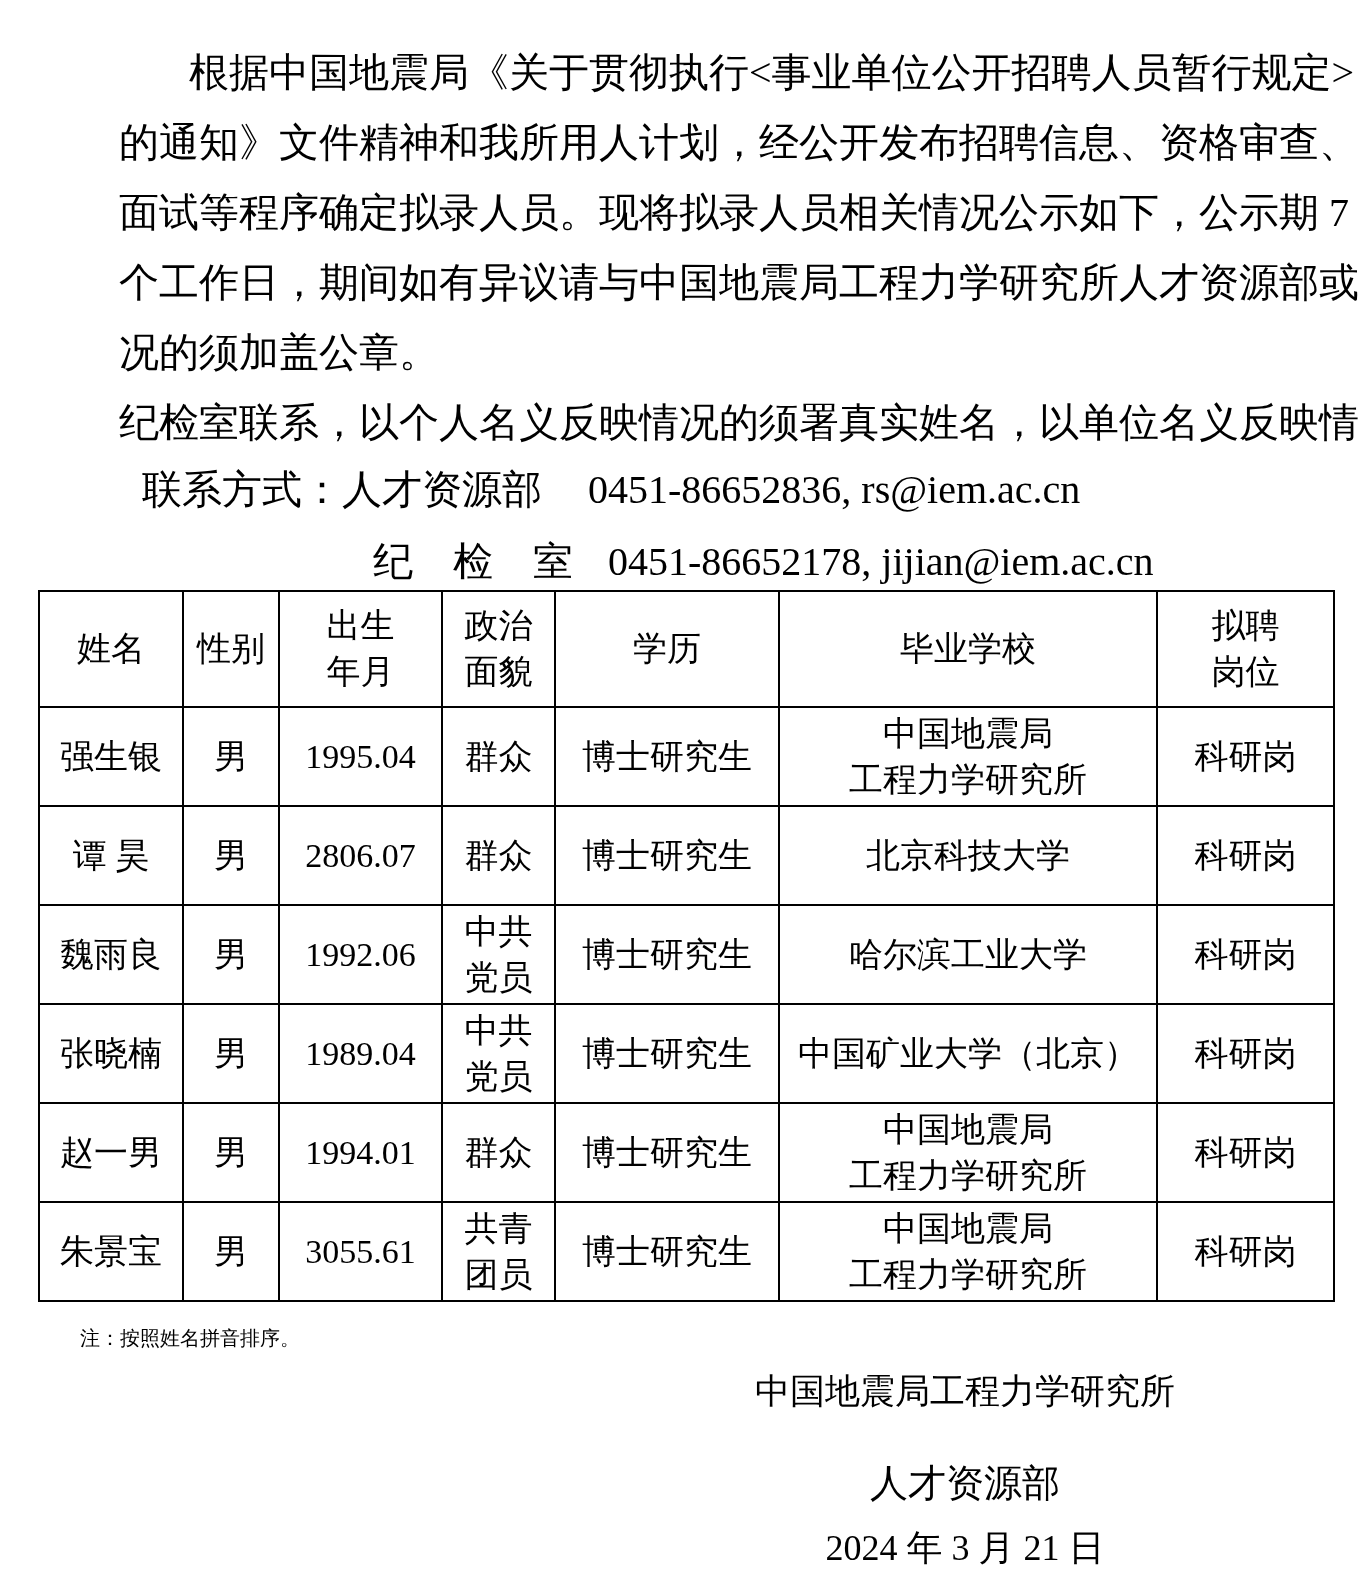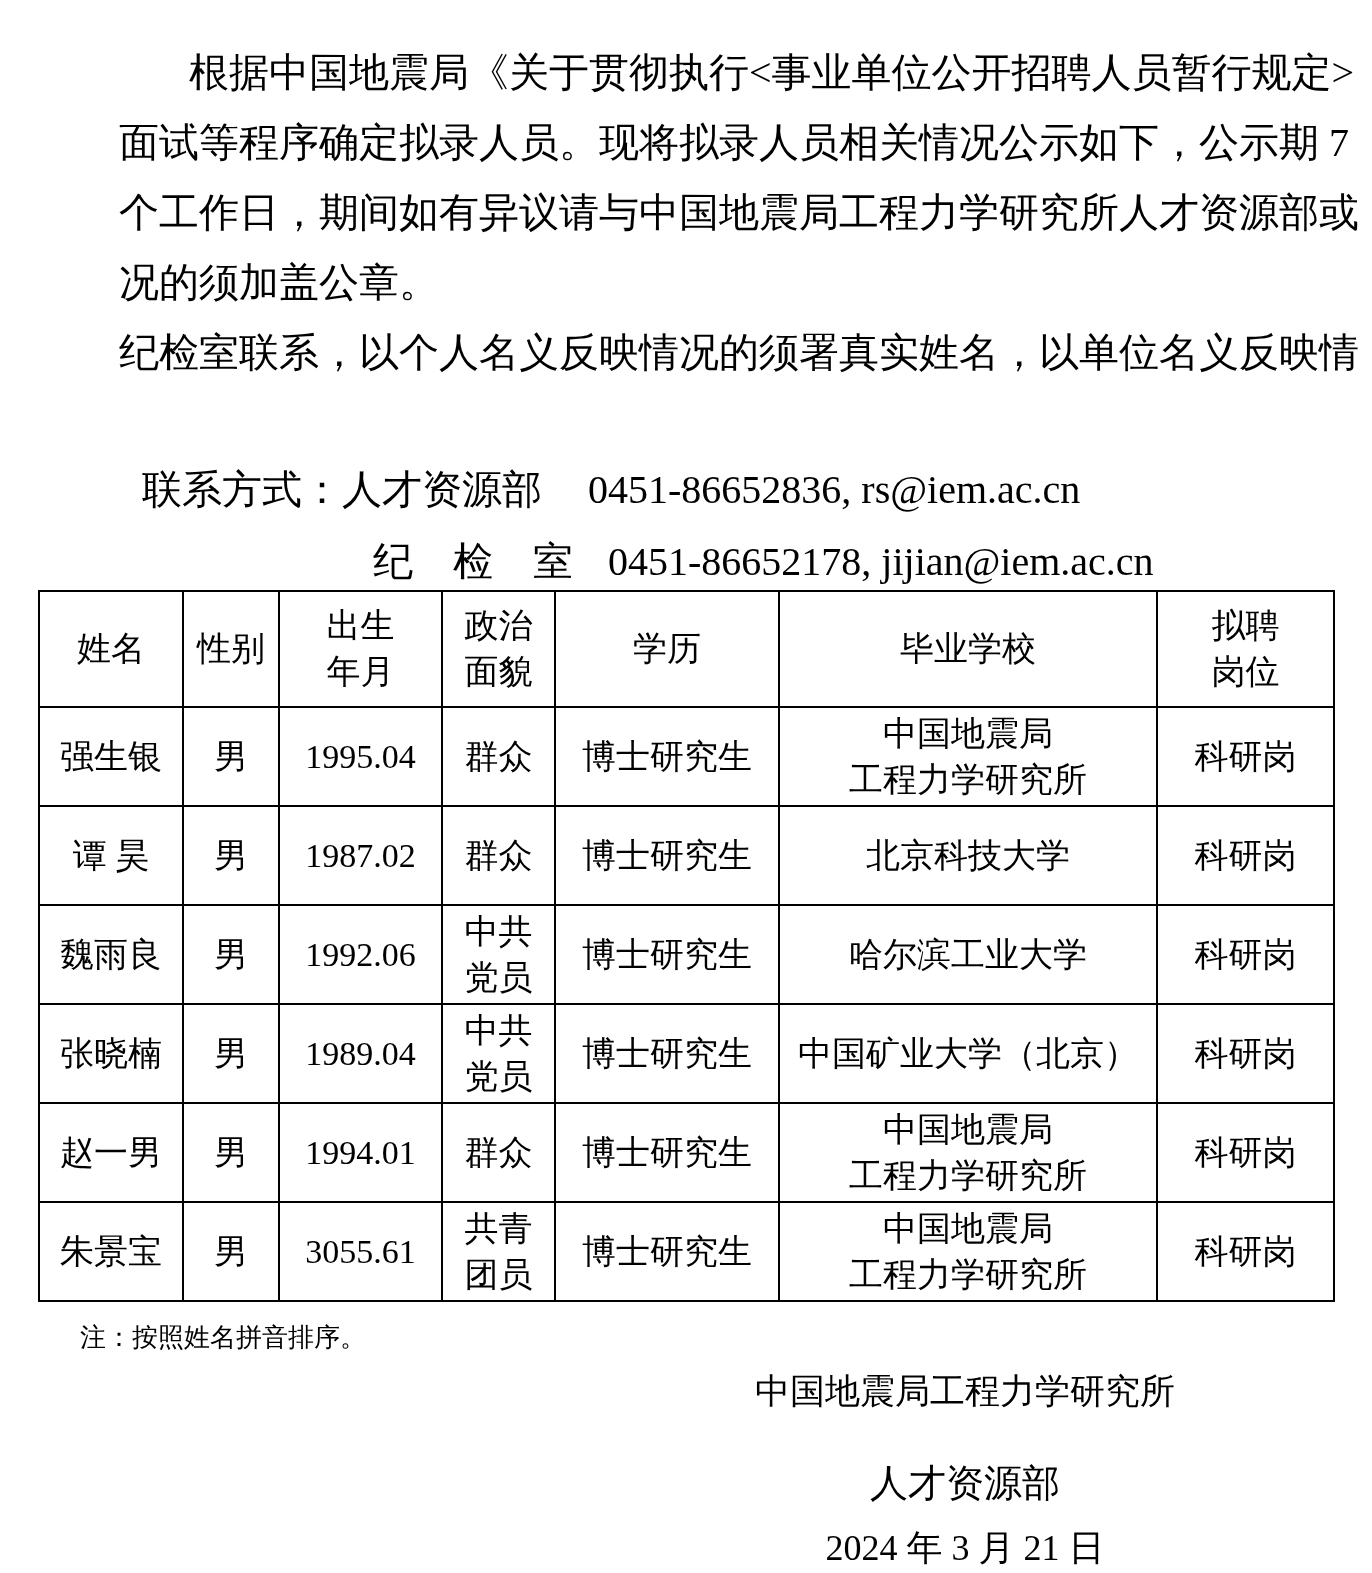--- a/index.html
+++ b/index.html
@@ -67,21 +67,21 @@
     overflow: hidden;
   }
   table.roster thead tr { height: 116px; margin-top: 22px; }
   table.roster tbody tr { height: 99px; }
 
   
   .note {
     position: absolute;
     top: 1318px;
     left: 80px;
-    font-size: 26px;
+    font-size: 20px;
     line-height: 40px;
   }
 
   
   .sig {
     position: absolute;
     left: 735px;
     width: 460px;
     text-align: center;
     white-space: pre;
@@ -90,20 +90,21 @@
   .sig-dept { top: 1458px; font-size: 38px; }
   .sig-date { top: 1524px; font-size: 36px; }
 </style>
 </head>
 <body>
 
 <div class="page">
 
   <div class="bodytext">
     <div class="pline first">根据中国地震局《关于贯彻执行&lt;事业单位公开招聘人员暂行规定&gt;</div>
+    <div class="pline">的通知》文件精神和我所用人计划，经公开发布招聘信息、资格审查、</div>
     <div class="pline">面试等程序确定拟录人员。现将拟录人员相关情况公示如下，公示期 7</div>
     <div class="pline">个工作日，期间如有异议请与中国地震局工程力学研究所人才资源部或</div>
     <div class="pline last">况的须加盖公章。</div>
     <div class="pline">纪检室联系，以个人名义反映情况的须署真实姓名，以单位名义反映情</div>
   </div>
 
   <div class="contact-line c1">
     <span class="contact-label">联系方式：人才资源部</span>
     <span class="contact-value">0451-86652836, rs@iem.ac.cn</span>
   </div>
@@ -144,21 +145,21 @@
           <td>1995.04</td>
           <td>群众</td>
           <td>博士研究生</td>
           <td>中国地震局
 工程力学研究所</td>
           <td>科研岗</td>
         </tr>
         <tr>
           <td>谭 昊</td>
           <td>男</td>
-          <td>1987.02</td>
+          <td>2806.07</td>
           <td>群众</td>
           <td>博士研究生</td>
           <td>北京科技大学</td>
           <td>科研岗</td>
         </tr>
         <tr>
           <td>魏雨良</td>
           <td>男</td>
           <td>1992.06</td>
           <td>中共

